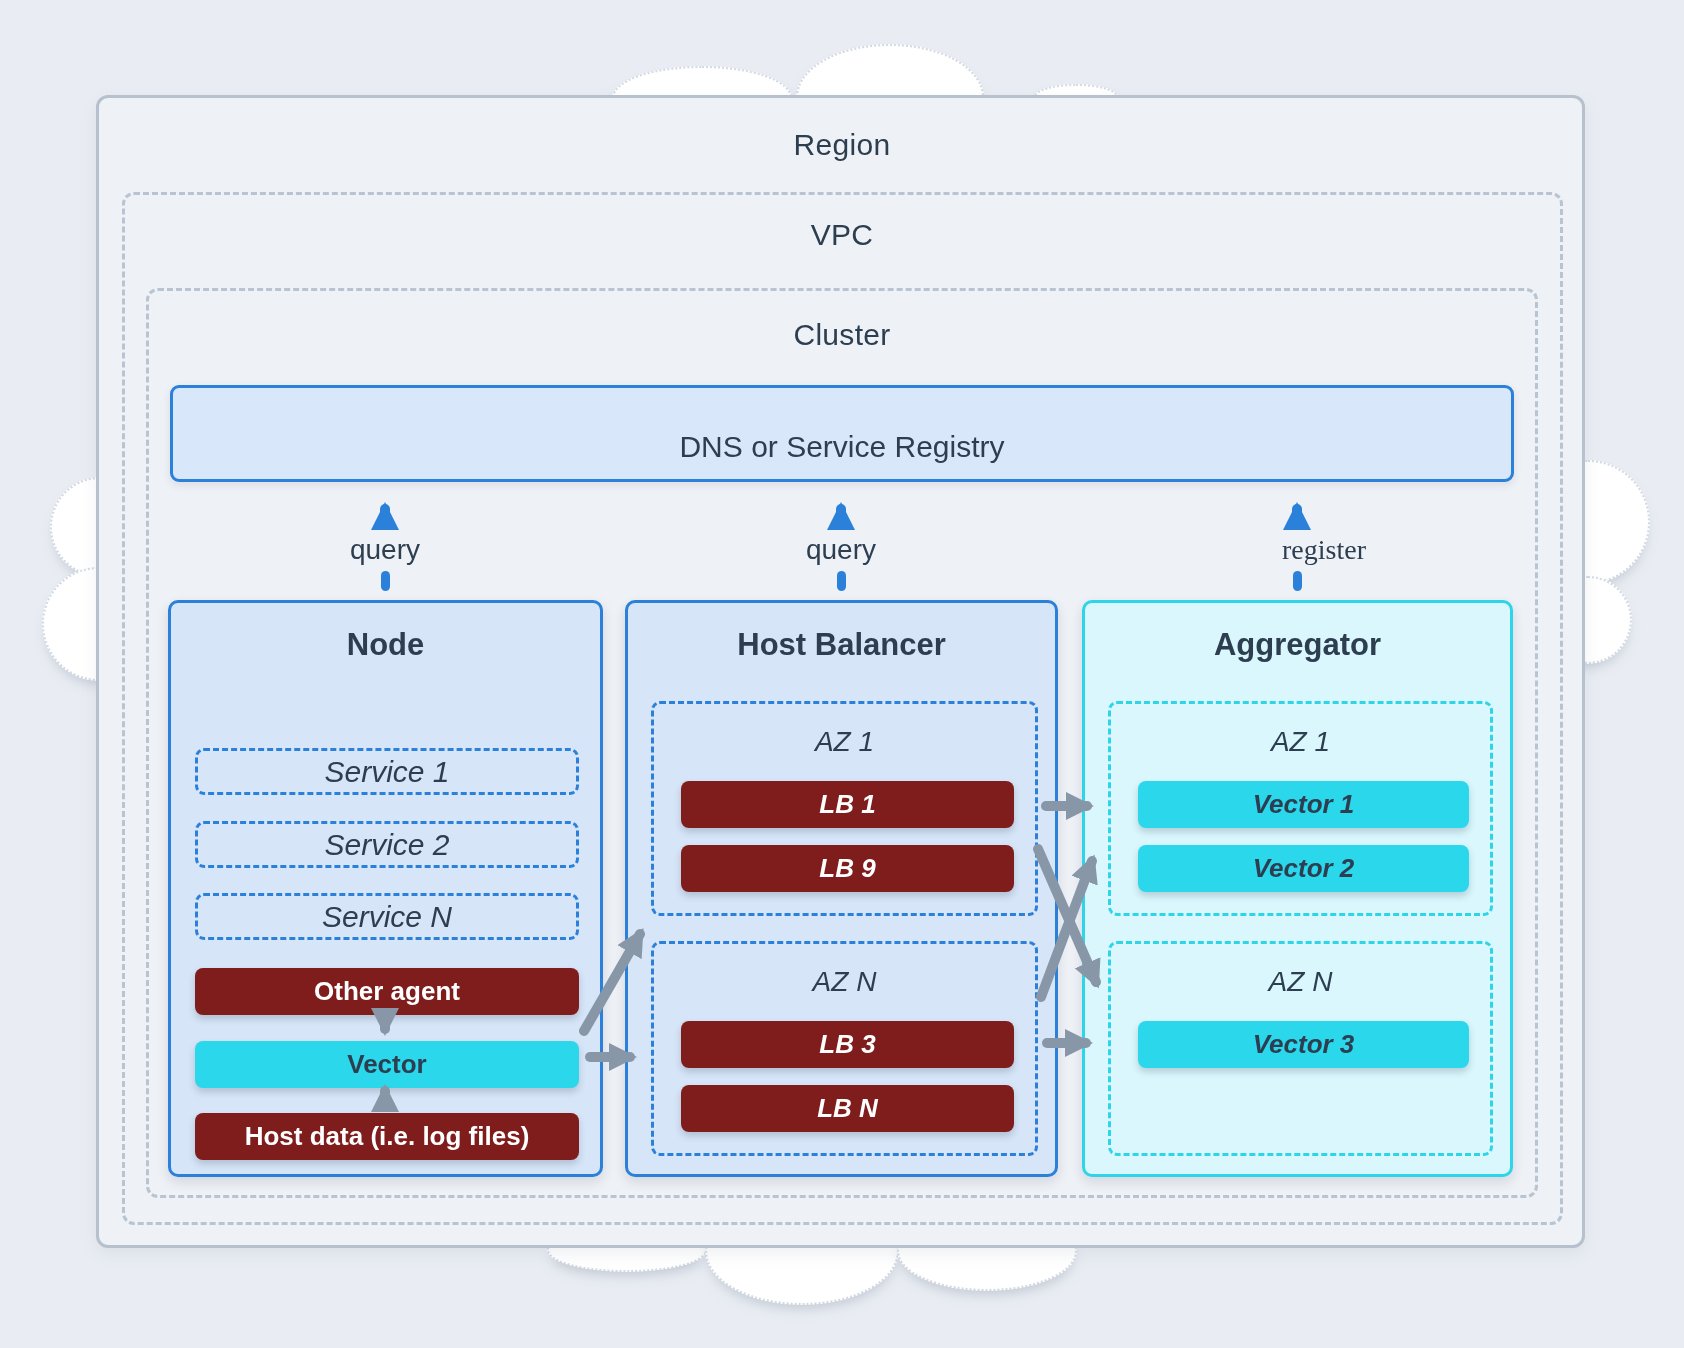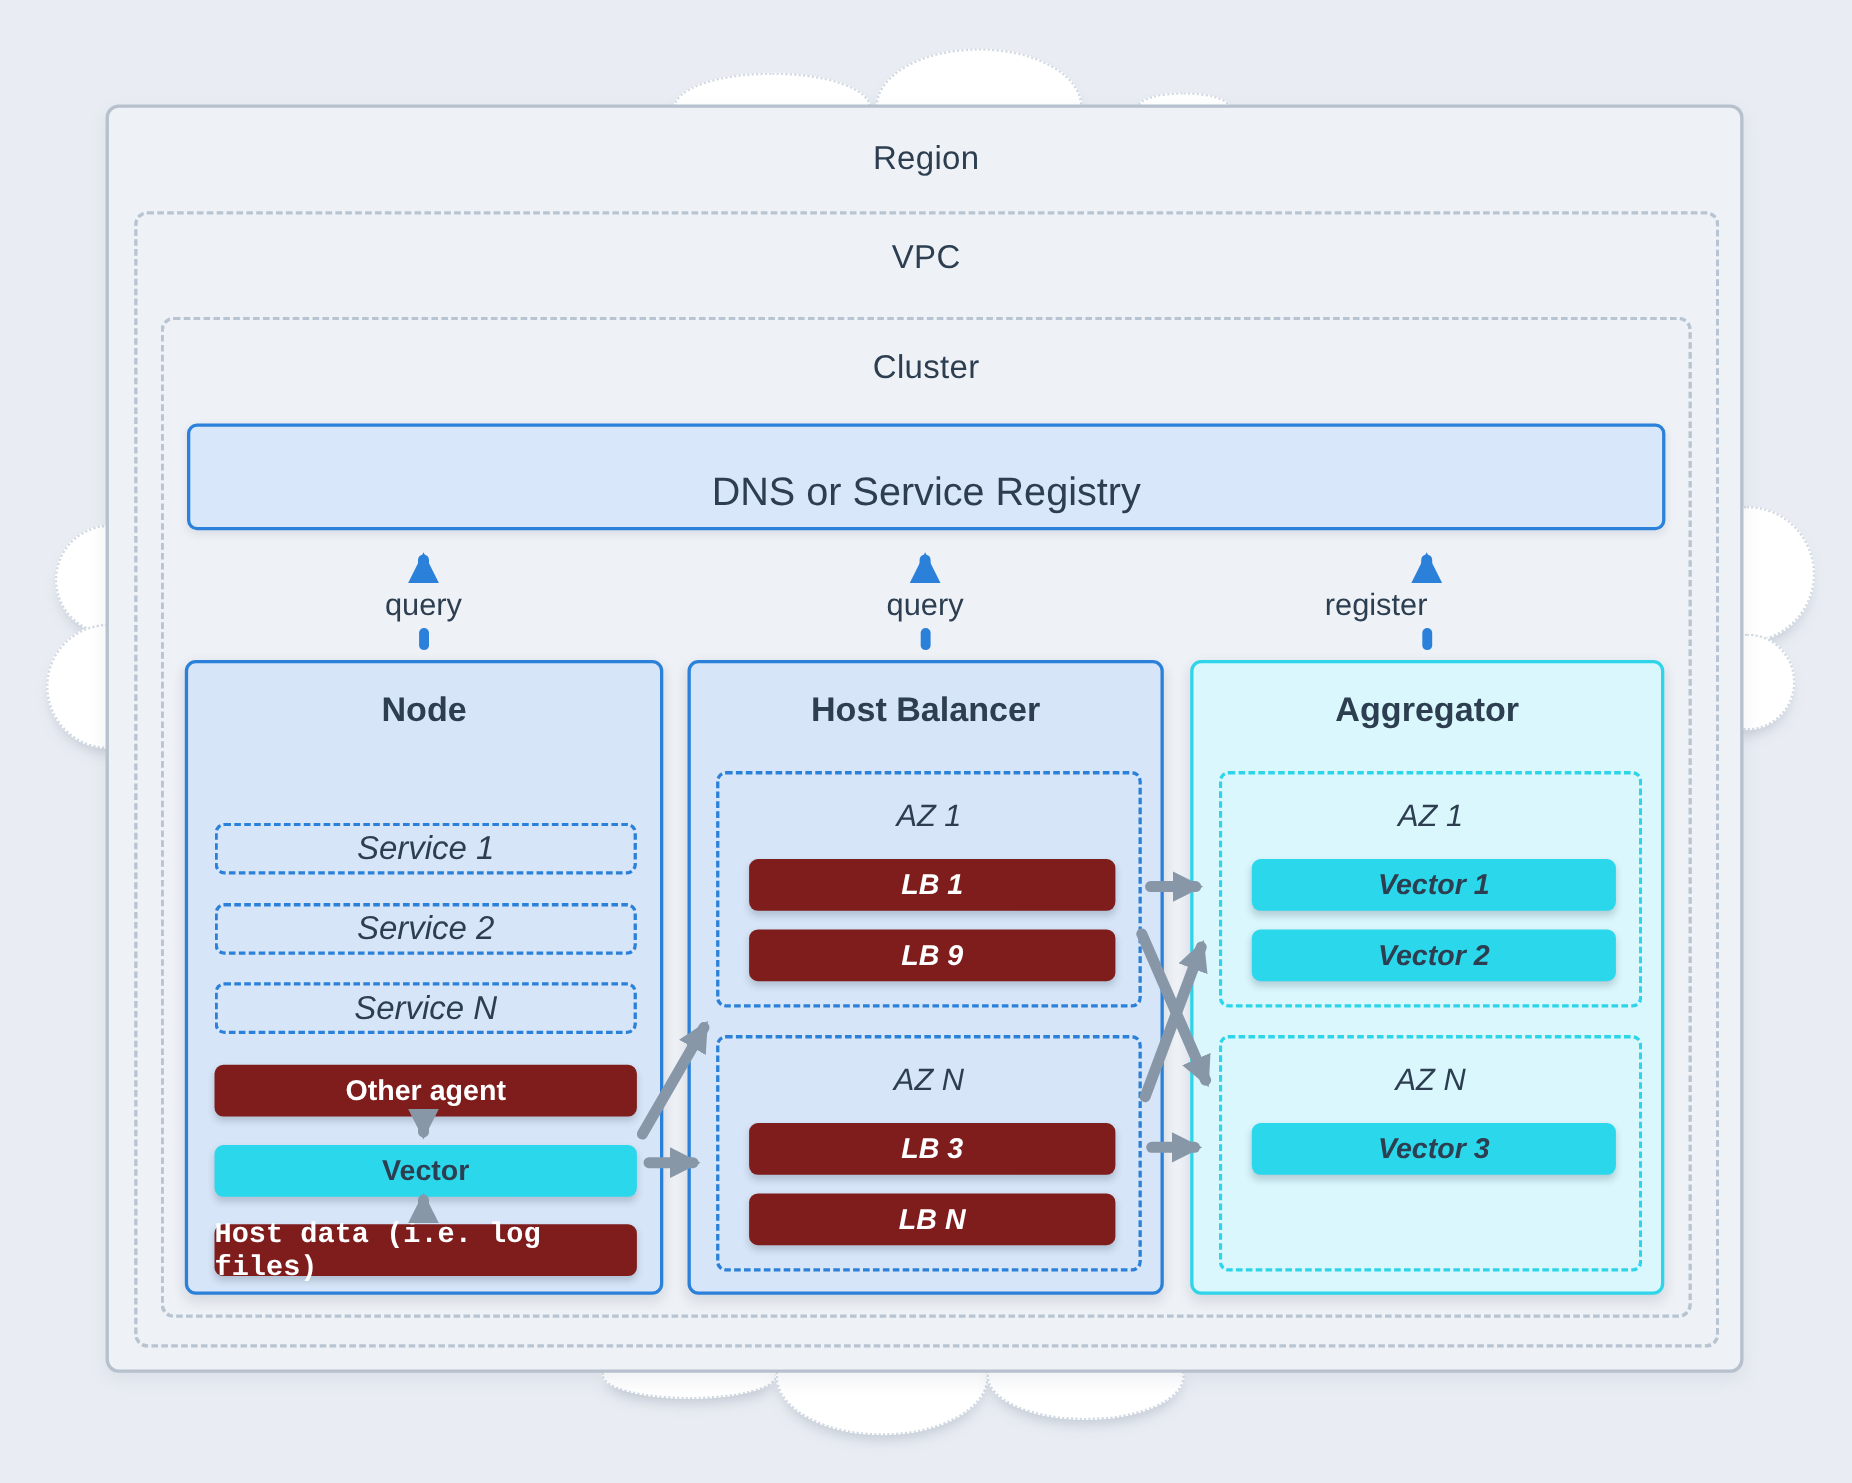--- a/index.html
+++ b/index.html
@@ -15,21 +15,21 @@
           border:3px solid #b6c1cd;z-index:1;box-shadow:0 6px 16px rgba(120,135,155,.12);}
   .vpc{left:122px;top:192px;width:1441px;height:1033px;border:3px dashed #b8c4d1;z-index:2;}
   .cluster{left:146px;top:288px;width:1392px;height:910px;border:3px dashed #b8c4d1;z-index:2;}
   .frame-label{position:absolute;left:0;width:100%;text-align:center;color:#2c3e50;
                font-size:30px;letter-spacing:.3px;z-index:3;}
 
   
   .dns{position:absolute;left:170px;top:385px;width:1344px;height:97px;box-sizing:border-box;
        background:#d8e8fa;border:3px solid #2b80d9;border-radius:9px;z-index:4;
        display:flex;align-items:center;justify-content:center;box-shadow:0 3px 8px rgba(44,62,80,.10);}
-  .dns-label{color:#2c3e50;font-size:36px;margin-top:27px;}
+  .dns-label{color:#2c3e50;font-size:30px;margin-top:27px;}
 
   
   .flow-label{position:absolute;width:220px;text-align:center;color:#2c3e50;font-size:28px;z-index:5;}
   .flow-dash{position:absolute;width:9px;height:20px;border-radius:5px;background:#2b80d9;z-index:5;}
 
   
   .col{position:absolute;top:600px;height:577px;box-sizing:border-box;border-radius:10px;z-index:4;
        box-shadow:0 5px 12px rgba(44,62,80,.14);}
   .col.blue{background:#d6e5f7;border:3px solid #2b80d9;}
   .col.cyan{background:#d9f7fd;border:3px solid #2ed5e9;}
@@ -89,31 +89,31 @@
   <div class="frame-label" style="top:318px;">Cluster</div>
 
   <div class="dns">
     <span class="dns-label">DNS or Service Registry</span>
   </div>
 
   <div class="flow-label" style="left:275px;top:534px;">query</div>
   <div class="flow-dash" style="left:381px;top:571px;"></div>
   <div class="flow-label" style="left:731px;top:534px;">query</div>
   <div class="flow-dash" style="left:837px;top:571px;"></div>
-  <div class="flow-label" style="left:1141px;top:534px;">register</div>
+  <div class="flow-label" style="left:1214px;top:534px;font-family:Liberation Serif, serif;">register</div>
   <div class="flow-dash" style="left:1293px;top:571px;"></div>
 
   <div class="col blue node">
     <div class="col-title">Node</div>
     <div class="dashed-box blue service" style="top:145px;">Service 1</div>
     <div class="dashed-box blue service" style="top:218px;">Service 2</div>
     <div class="dashed-box blue service" style="top:290px;">Service N</div>
     <div class="row solid-blue" style="top:365px;">Other agent</div>
     <div class="row solid-cyan" style="top:438px;">Vector</div>
-    <div class="row solid-blue" style="top:510px;font-family:Liberation Mono, monospace;">Host data (i.e. log files)</div>
+    <div class="row solid-blue" style="top:510px;">Host data (i.e. log files)</div>
   </div>
 
   <div class="col blue lb">
     <div class="col-title">Host Balancer</div>
     <div class="dashed-box blue az az1">
       <div class="az-label">AZ 1</div>
       <div class="row solid-blue r1">LB 1</div>
       <div class="row solid-blue r2">LB 9</div>
     </div>
     <div class="dashed-box blue az azN">

